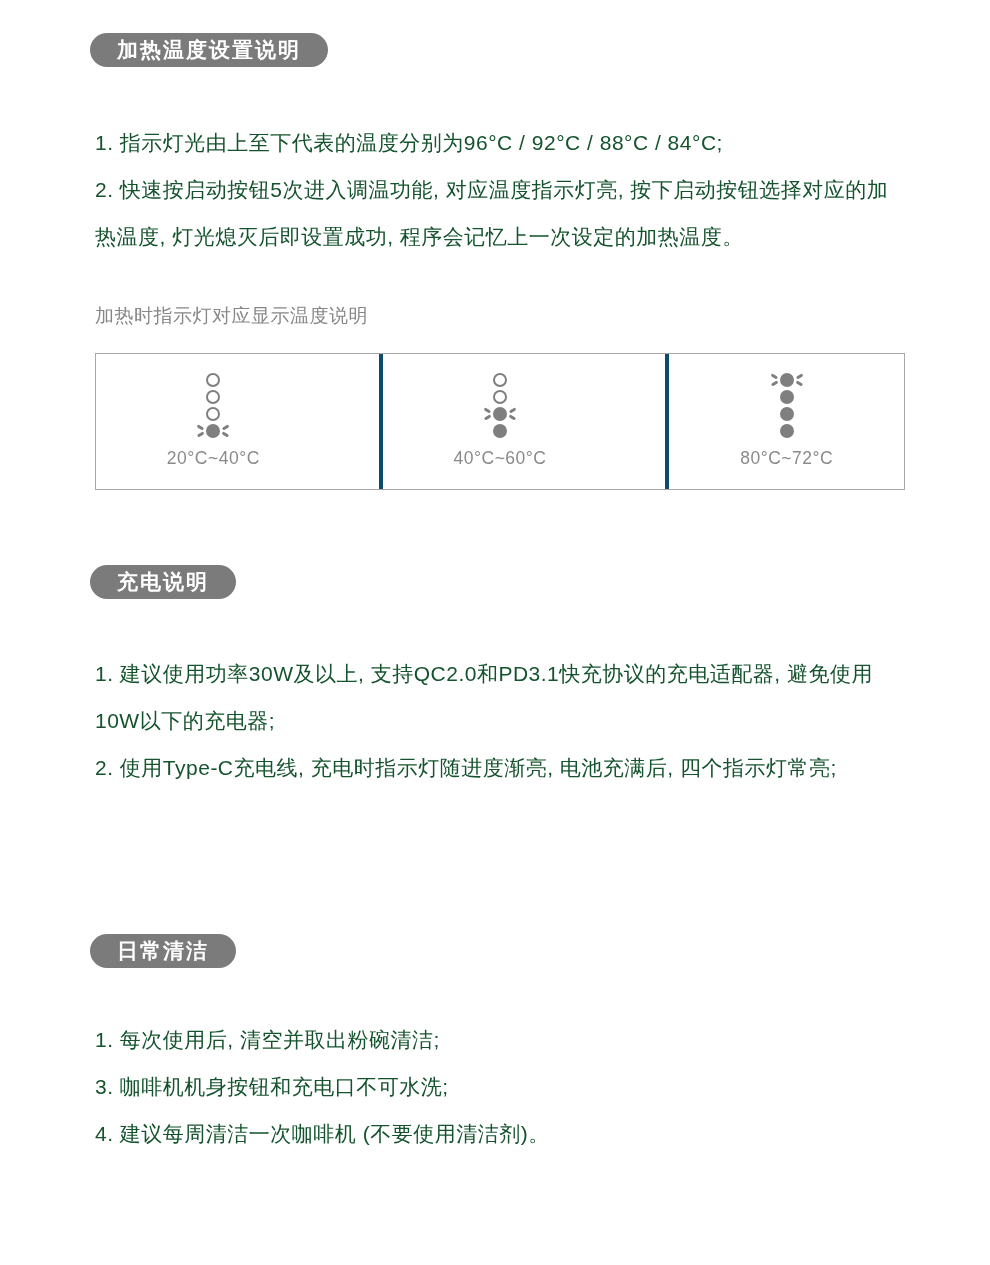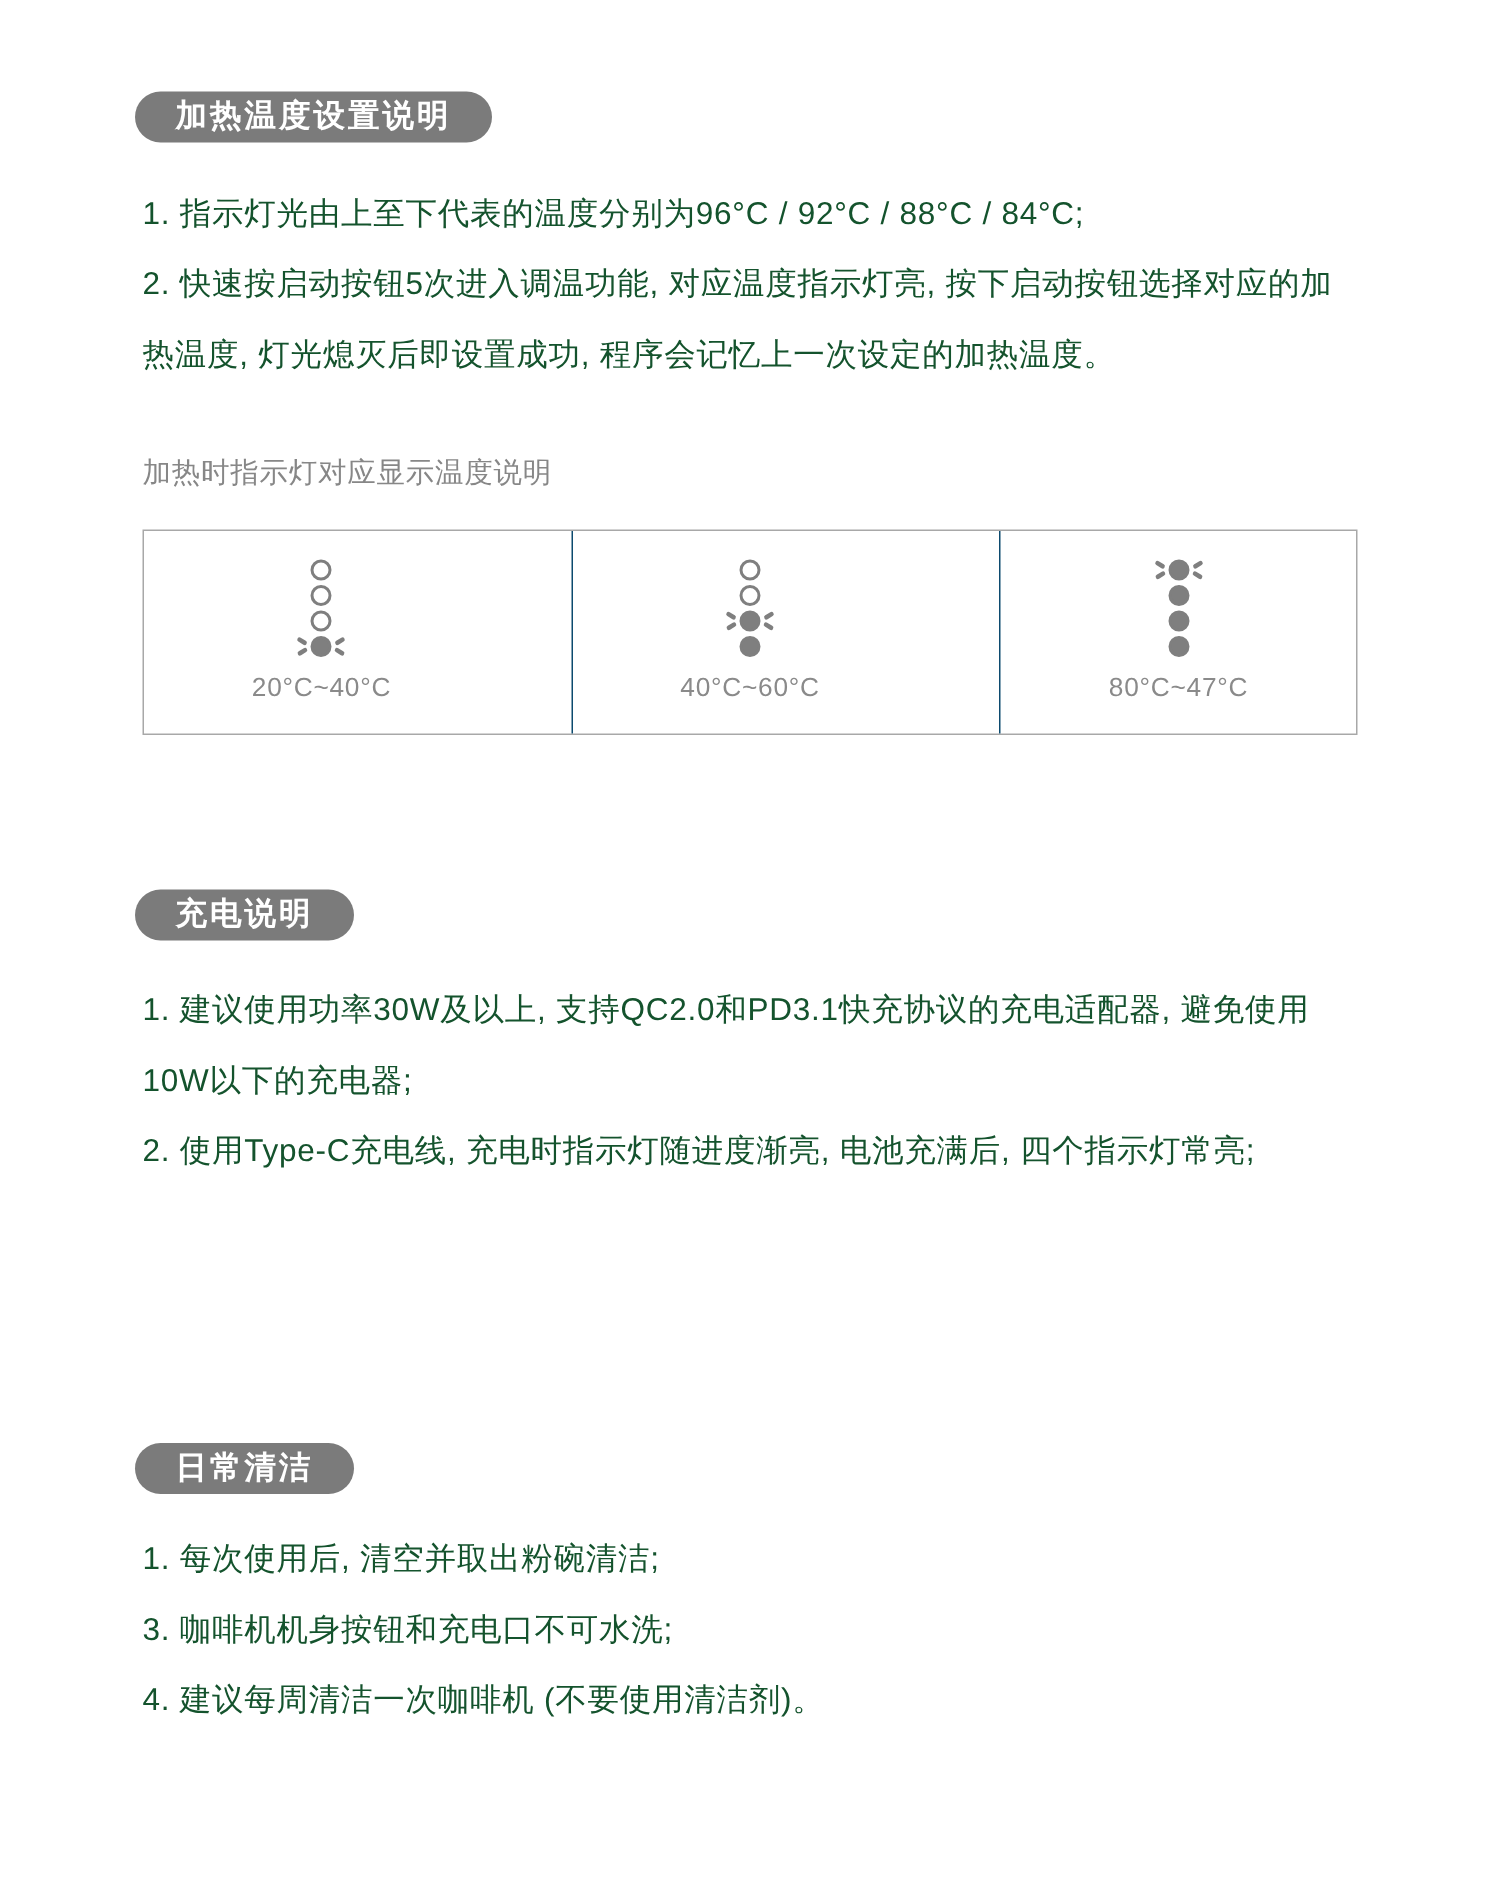--- a/index.html
+++ b/index.html
@@ -20,21 +20,20 @@
     height: 34px;
     line-height: 34px;
     padding: 0 27px;
     background: #7b7b7b;
     color: #ffffff;
     font-size: 21px;
     font-weight: bold;
     letter-spacing: 2px;
     border-radius: 17px;
     white-space: nowrap;
-    margin-top: 28px;
   }
   .pill-heating  { top: 33px; }
   .pill-charging { top: 565px; }
   .pill-cleaning { top: 934px; }
 
   .list {
     position: absolute;
     left: 95px;
     width: 812px;
     color: #14532d;
@@ -70,21 +69,21 @@
     background: #ffffff;
   }
   .temp-cell {
     flex: 1 1 0;
     display: flex;
     flex-direction: column;
     align-items: center;
     padding-top: 17px;
     box-sizing: border-box;
   }
-  .temp-cell + .temp-cell { border-left: 1px solid #0c4a6e; margin-left: 48px; }
+  .temp-cell + .temp-cell { border-left: 4px solid #0c4a6e; margin-left: 48px; }
   .lights { display: flex; flex-direction: column; align-items: center; }
   .light {
     width: 14px; height: 14px;
     box-sizing: border-box;
     border: 2.5px solid #7f7f7f;
     border-radius: 50%;
     margin: 1.5px 0;
     position: relative;
     background: #ffffff;
   }
@@ -155,21 +154,21 @@
           <div class="light blink">
             <span class="ray ray-tl"></span>
             <span class="ray ray-bl"></span>
             <span class="ray ray-tr"></span>
             <span class="ray ray-br"></span>
           </div>
           <div class="light on"></div>
           <div class="light on"></div>
           <div class="light on"></div>
         </div>
-      <div class="temp-label">80°C~47°C</div>
+      <div class="temp-label">80°C~72°C</div>
     </div>
   </div>
 
   <div class="pill pill-charging">充电说明</div>
 
   <div class="list list-charging">
     <p>1. 建议使用功率30W及以上, 支持QC2.0和PD3.1快充协议的充电适配器, 避免使用10W以下的充电器;</p>
     <p>2. 使用Type-C充电线, 充电时指示灯随进度渐亮, 电池充满后, 四个指示灯常亮;</p>
   </div>
 

